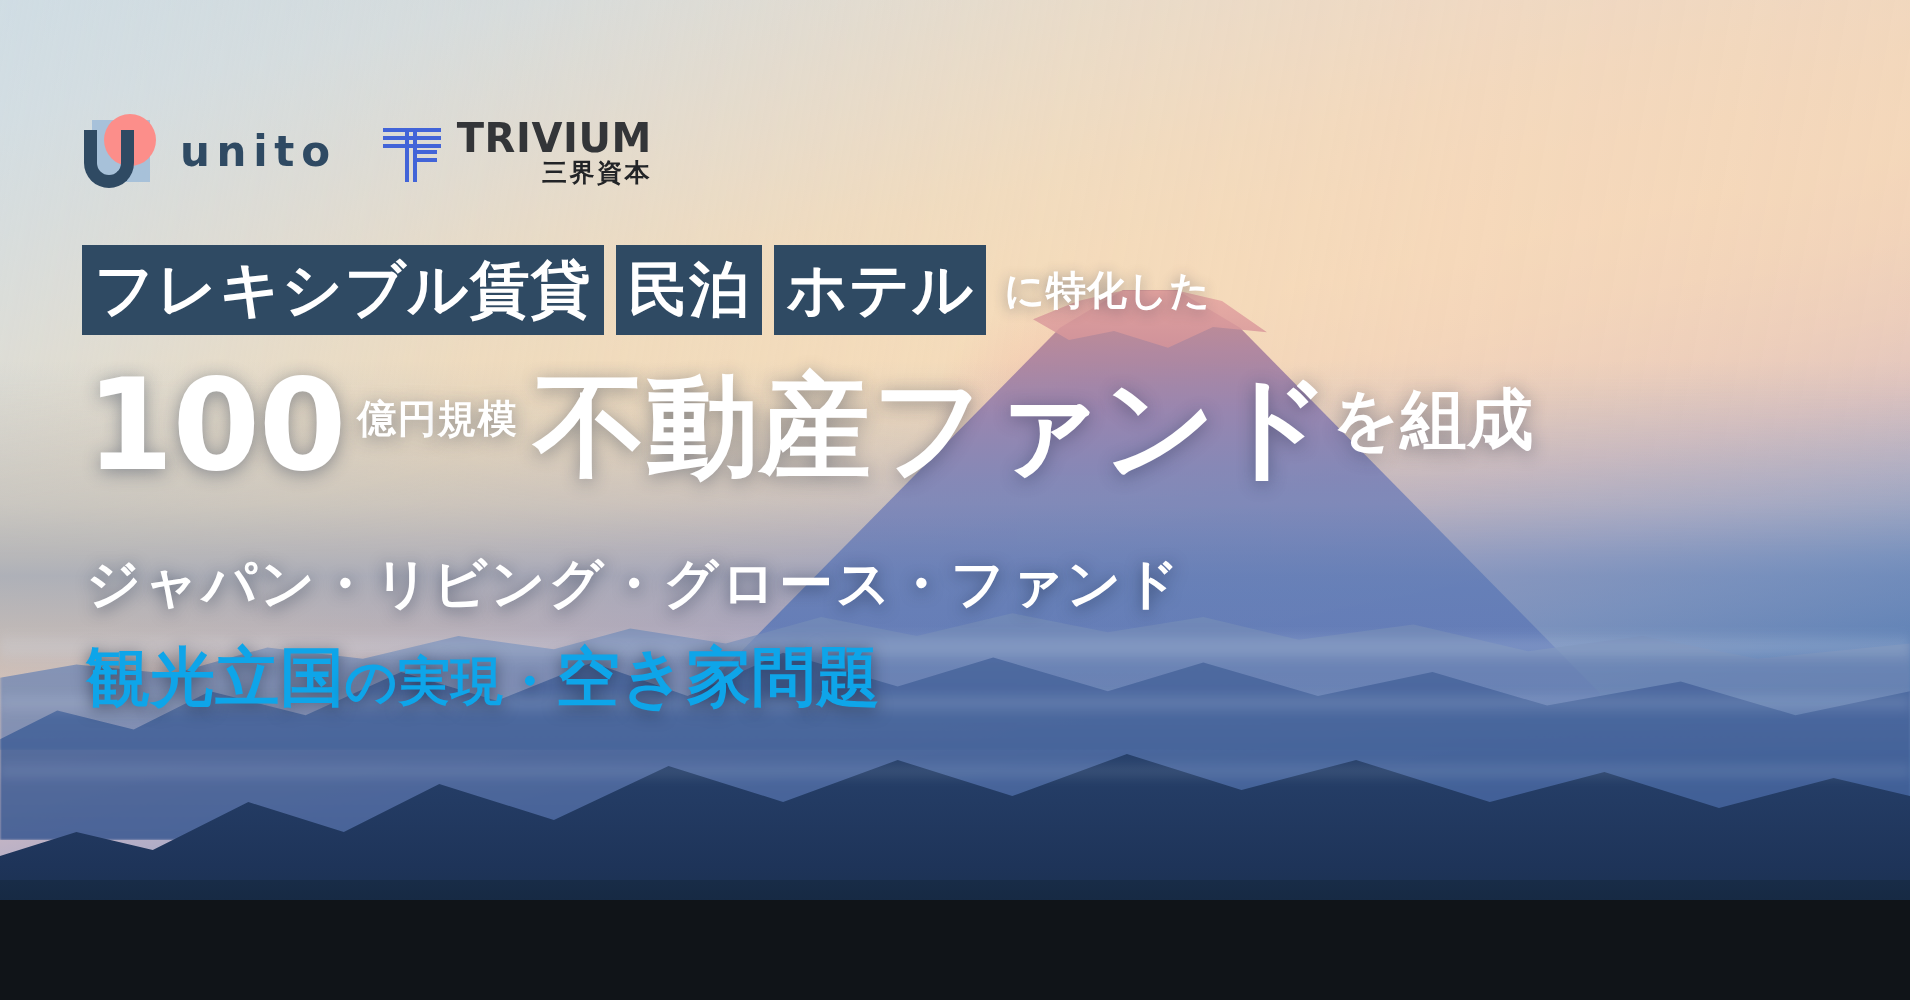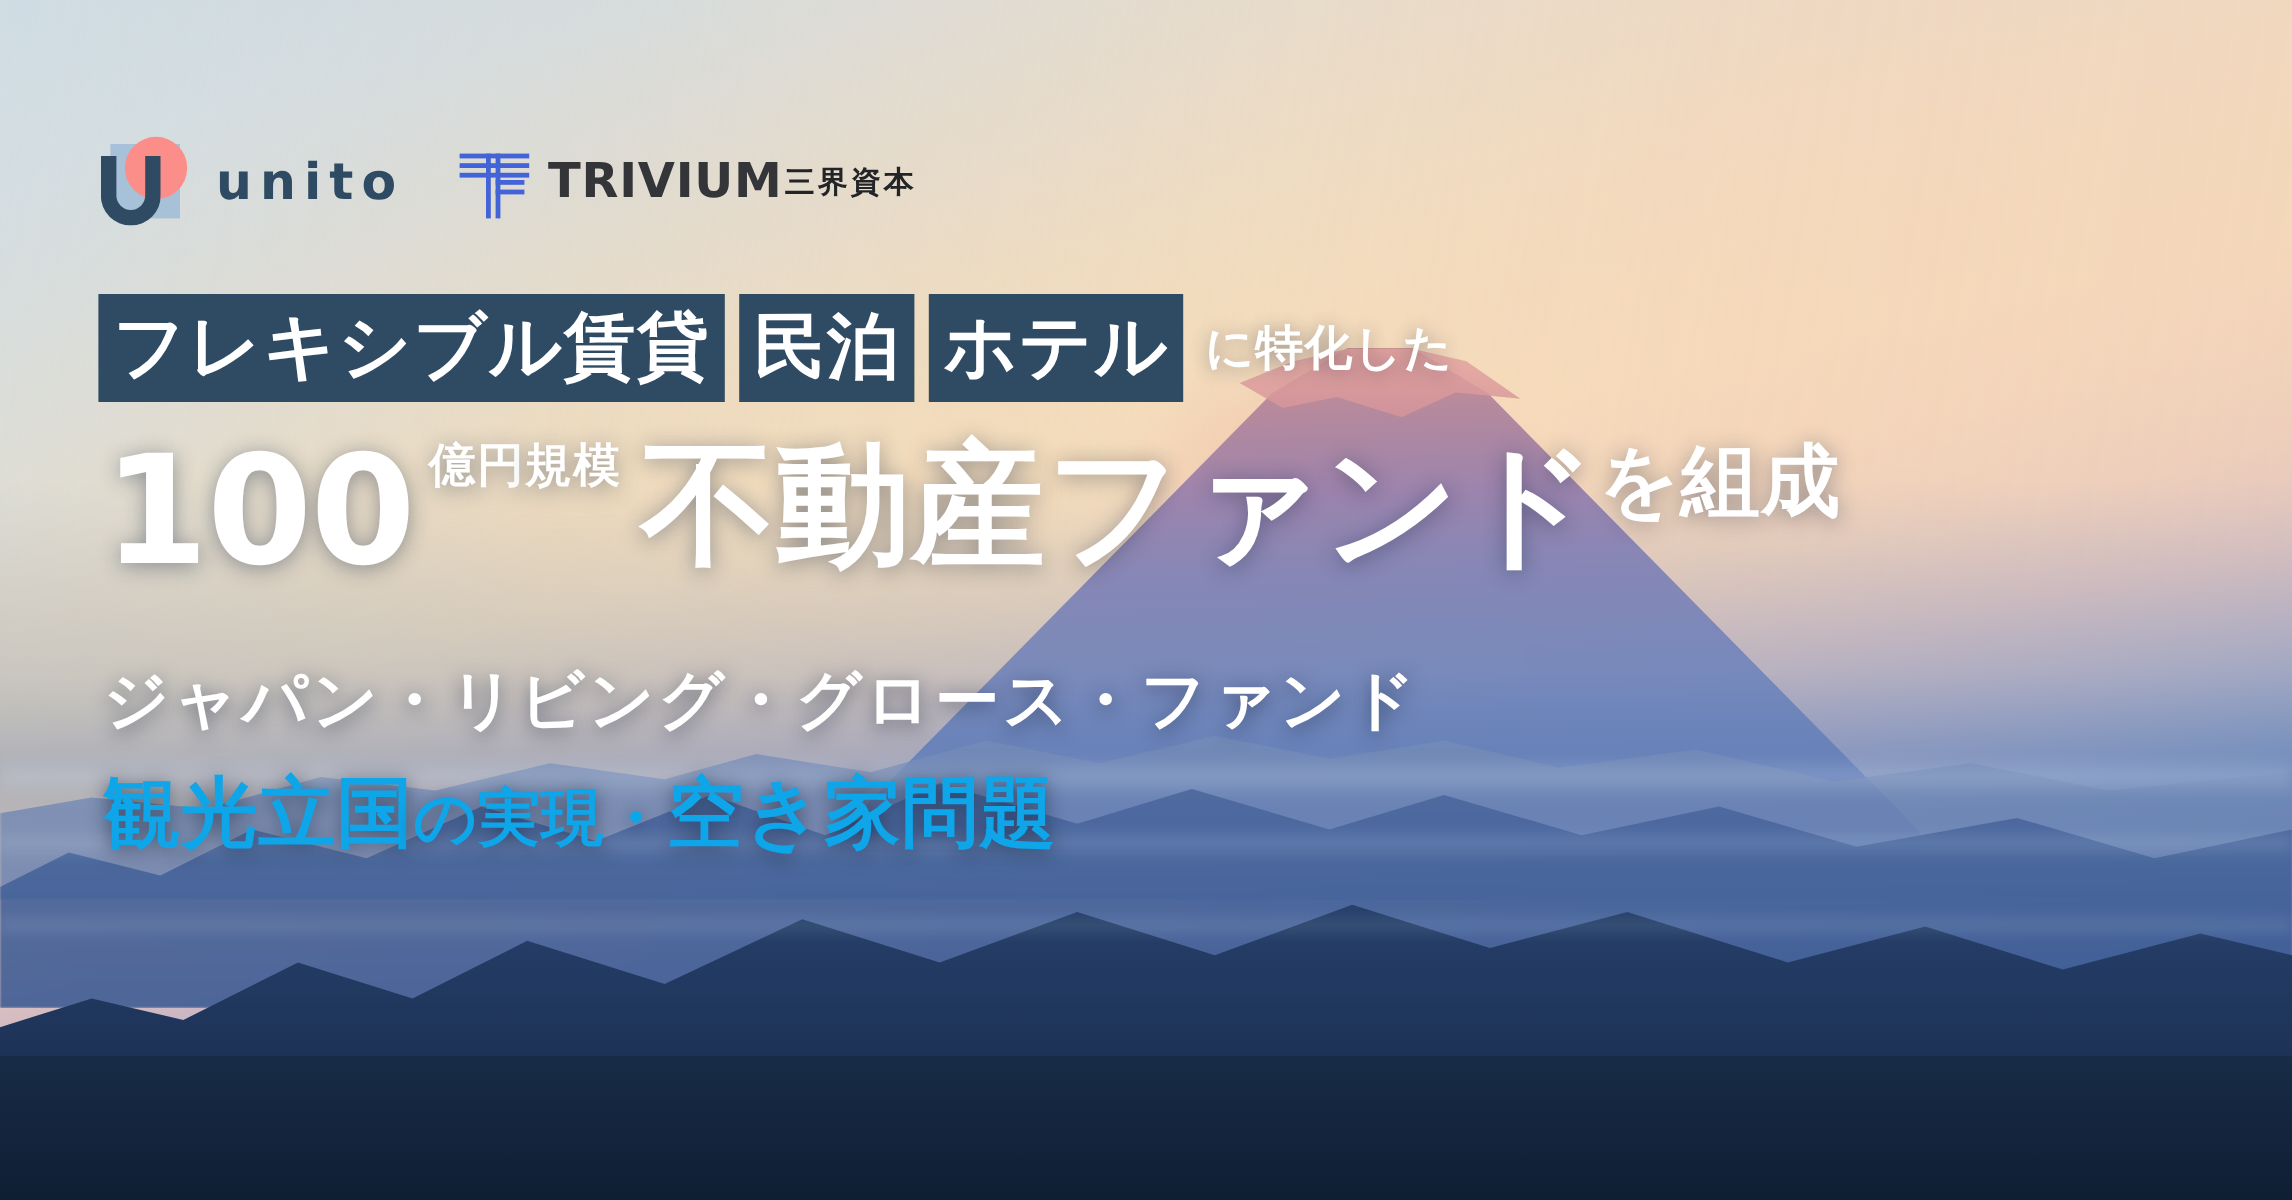--- a/index.html
+++ b/index.html
@@ -1,18 +1,18 @@
 <!DOCTYPE html>
 <html><head>
 <meta charset="utf-8">
 <style>
   html,body{margin:0;padding:0;background:#101418;}
   #stage{
     position:relative;
-    width:1910px;height:1000px;
+    width:1910px;height:900px;
     overflow:hidden;
     font-family:"DejaVu Sans","Liberation Sans",sans-serif;
     user-select:none;
   }
 
   
   .bg-layer{position:absolute;inset:0;}
 
   
   .sky{
@@ -135,21 +135,21 @@
   .trivium-lockup{display:flex;align-items:center;gap:16px;}
   .tri-mark{position:relative;width:58px;height:62px;}
   .tri-mark .bar{position:absolute;background:#4264d8;}
   .tri-mark .h1{left:0;  top:8px; width:58px;height:4px;}
   .tri-mark .h2{left:0;  top:16px;width:58px;height:4px;}
   .tri-mark .h3{left:0;  top:24px;width:58px;height:4px;}
   .tri-mark .v1{left:22px;top:8px; width:4px; height:54px;}
   .tri-mark .v2{left:30px;top:8px; width:4px; height:54px;}
   .tri-mark .l1{left:30px;top:30px;width:24px;height:4px;}
   .tri-mark .l2{left:30px;top:38px;width:24px;height:4px;}
-  .tri-text{display:flex;flex-direction:row;align-items:center;gap:2px;}
+  .tri-text{display:flex;flex-direction:column;align-items:flex-end;gap:2px;}
   .tri-name{font-size:40px;font-weight:800;color:#333538;letter-spacing:.015em;line-height:1;}
   .tri-sub{font-size:25px;font-weight:800;color:#222427;letter-spacing:.10em;line-height:1;}
 
   
   .line1{
     position:absolute;left:82px;top:245px;
     display:flex;align-items:center;gap:12px;
     white-space:nowrap;
   }
   .tag{
@@ -161,21 +161,21 @@
   .line1-tail{
     color:#ffffff;font-size:40px;font-weight:800;line-height:1;
     letter-spacing:.02em;
     text-shadow:0 2px 14px rgba(30,45,70,.45);
     margin-left:6px;
   }
 
   
   .line2{
     position:absolute;left:86px;top:368px;
-    display:flex;align-items:flex-start;white-space:nowrap;
+    display:flex;align-items:center;white-space:nowrap;
     color:#ffffff;
     text-shadow:0 3px 18px rgba(25,40,70,.42);
   }
   .num100{font-size:126px;font-weight:800;line-height:.92;letter-spacing:-.01em;}
   .unit-stack{
     display:flex;flex-direction:row;justify-content:flex-end;
     font-size:39px;font-weight:800;line-height:1.08;
     margin:0 16px 14px 12px;letter-spacing:.03em;
   }
   .big-word{font-size:112px;font-weight:800;line-height:.95;letter-spacing:.005em;}

